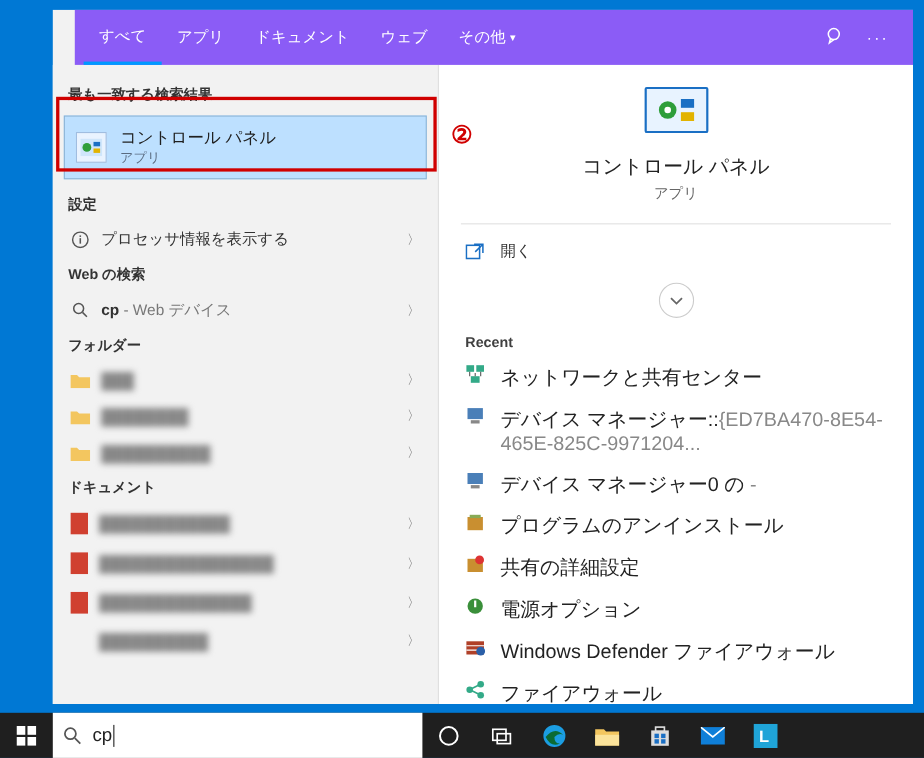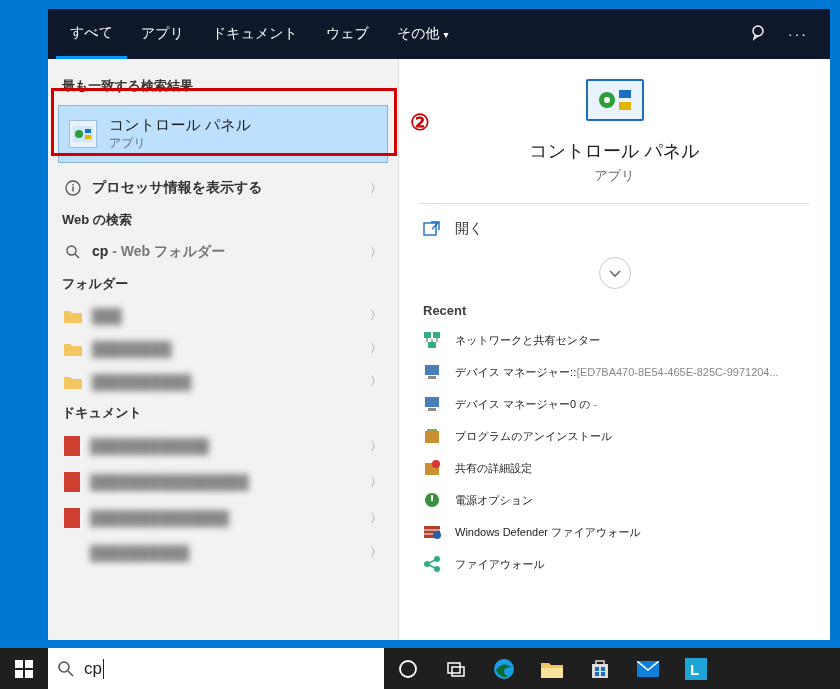--- a/index.html
+++ b/index.html
@@ -7,27 +7,28 @@
   .search-panel {
     position: absolute;
     left: 48px; top: 9px;
     width: 782px; height: 631px;
     background: #f2f2f2;
     display: flex;
     flex-direction: column;
   }
   .tabs {
     height: 50px;
-    background: #0f172a;
+    background: #8b5cf6;
     display: flex;
     align-items: center;
     padding: 0 8px;
     color: #fff;
     font-size: 14px;
     position: relative;
+    margin-left: 20px;
   }
   .tab { padding: 0 14px; height: 100%; display:flex; align-items:center; cursor:pointer; }
   .tab.active { border-bottom: 3px solid #0099ff; }
   .tab .chev { margin-left:4px; font-size:10px;}
   .tabs-right { margin-left:auto; display:flex; gap:18px; padding-right:14px;}
   .tabs-right .ico { width:20px; height:20px; display:flex; align-items:center; justify-content:center; color:#fff;}
   .body { flex:1; display:flex; background:#f2f2f2; overflow:hidden;}
   .left-col { width: 350px; padding: 12px 10px 4px 10px; overflow:hidden; font-size:14px; color:#333;}
   .right-col { flex:1; background:#fff; border-left:1px solid #ddd; padding-top:20px;}
   .section-header { font-size:13px; font-weight:600; color:#333; padding:6px 4px 6px 4px; }
@@ -50,41 +51,41 @@
   .annot{
     position:absolute;border:3px solid #d00000;pointer-events:none;
   }
   .annot-num{
     position:absolute;color:#d00000;font-weight:700;font-size:22px;
   }
   .row {
     display:flex;align-items:center;justify-content:space-between;
     padding:8px 6px;cursor:pointer;
   }
-  .row-left{display:flex;align-items:center;gap:10px;font-weight:bold;}
+  .row-left{display:flex;align-items:center;gap:10px;}
   .row .chev{color:#777;font-size:12px;}
   .row-icon{width:18px;height:18px;display:flex;align-items:center;justify-content:center;color:#555;}
   .blur{ filter: blur(3px); color:#888;}
   .folder-ico{width:18px;height:14px;}
   .doc-ico{width:16px;height:20px;}
   .preview-icon{
     width:58px;height:42px;margin:0 auto;
     background:#e8f3ff;border:2px solid #1a6fc4;border-radius:2px;
     display:flex;align-items:center;justify-content:center;
   }
   .preview-title{ text-align:center;font-size:18px;color:#222;margin-top:18px;}
   .preview-sub{ text-align:center;font-size:13px;color:#666;margin-top:4px;}
   .right-divider{height:1px;background:#e0e0e0;margin:18px 20px 0 20px;}
   .open-row{display:flex;gap:14px;padding:16px 24px;font-size:14px;color:#333;cursor:pointer;}
   .expand-circle{
     width:32px;height:32px;border:1px solid #ccc;border-radius:50%;
     display:flex;align-items:center;justify-content:center;margin:0 auto;color:#666;cursor:pointer;
   }
   .recent-header{font-size:13px;font-weight:600;color:#404040;padding:14px 24px 6px 24px;}
-  .recent-row{display:flex;align-items:center;gap:14px;padding:7px 24px;font-size:11px;color:#222;cursor:pointer;}
+  .recent-row{display:flex;gap:14px;padding:7px 24px;font-size:18px;color:#222;cursor:pointer;}
   .recent-ico{width:18px;height:18px;flex:0 0 18px;}
   .recent-gray{color:#888;}
   .taskbar{
     position:absolute;left:0;bottom:0;width:840px;height:41px;background:#1f1f1f;display:flex;align-items:center;
   }
   .start-btn{width:48px;height:41px;display:flex;align-items:center;justify-content:center;cursor:pointer;}
   .search-box{
     position:relative;display:flex;align-items:center;background:#fff;height:41px;width:336px;
   }
   .search-box .sb-ico{width:36px;display:flex;align-items:center;justify-content:center;color:#666;}
@@ -142,20 +143,21 @@
               <rect x="12" y="3" width="6" height="4" fill="#1a6fc4"></rect>
               <rect x="12" y="9" width="6" height="4" fill="#e2b300"></rect>
             </svg>
         </div>
         <div>
           <div class="bm-title">コントロール パネル</div>
           <div class="bm-sub">アプリ</div>
         </div>
       </div>
 
+      <div class="section-header">設定</div>
       <div class="row">
         <div class="row-left">
           <span class="row-icon">
             <svg width="16" height="16" viewBox="0 0 16 16">
                 <circle cx="8" cy="8" r="7" fill="none" stroke="#555" stroke-width="1.3"></circle>
                 <rect x="7.3" y="6.5" width="1.4" height="5" fill="#555"></rect>
                 <rect x="7.3" y="4" width="1.4" height="1.4" fill="#555"></rect>
               </svg>
           </span>
           <span>プロセッサ情報を表示する</span>
@@ -165,21 +167,21 @@
 
       <div class="section-header">Web の検索</div>
       <div class="row">
         <div class="row-left">
           <span class="row-icon">
             <svg width="16" height="16" viewBox="0 0 16 16">
                 <circle cx="6.5" cy="6.5" r="4.5" fill="none" stroke="#555" stroke-width="1.4"></circle>
                 <line x1="10" y1="10" x2="14" y2="14" stroke="#555" stroke-width="1.4"></line>
               </svg>
           </span>
-          <span><b>cp</b><span style="color:#777"> - Web フォルダー</span></span>
+          <span><b>cp</b><span style="color:#777"> - Web デバイス</span></span>
         </div>
         <span class="chev">〉</span>
       </div>
 
       <div class="section-header">フォルダー</div>
       <div class="row">
         <div class="row-left">
             <svg class="folder-ico" viewBox="0 0 18 14">
               <path d="M0 2 L6 2 L8 4 L18 4 L18 14 L0 14 Z" fill="#f3c65f"></path>
             </svg>

